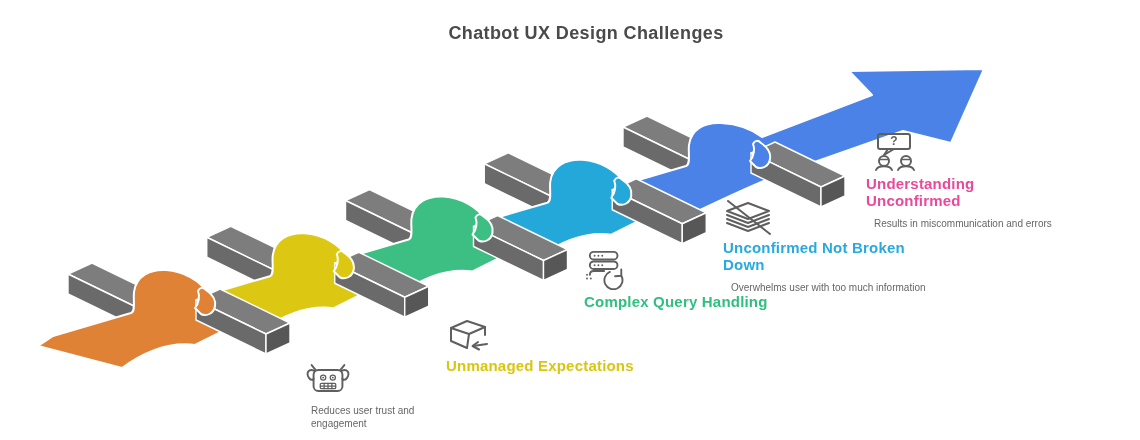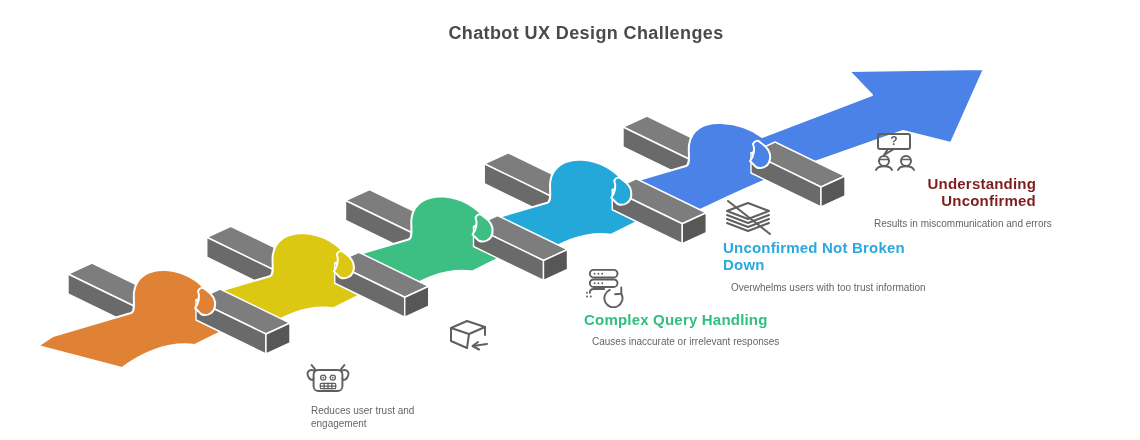--- a/index.html
+++ b/index.html
@@ -6,21 +6,21 @@
   .canvas{position:relative;width:1140px;height:440px;background:#ffffff;overflow:hidden;
           font-family:"Liberation Sans",sans-serif;}
   .title{position:absolute;top:7px;left:0;width:100%;text-align:center;margin:16px;
          font-size:18px;font-weight:700;letter-spacing:.4px;color:var(--title-color,#4a4a4a);}
   svg.diagram{position:absolute;left:0;top:0;width:1140px;height:440px;}
   .label{position:absolute;z-index:2;}
   .label h2{margin:3px 0 5px;font-size:15px;font-weight:700;line-height:1.16;letter-spacing:.2px;}
   .label p{margin:8px;font-size:10px;line-height:1.26;color:var(--desc-color,#666);}
   .i1{left:303px;top:364px;width:185px}  .i1 p{max-width:160px}
   .i2{left:446px;top:316px;width:225px}
-  .i3{left:584px;top:268px;width:215px}
+  .i3{left:584px;top:250px;width:215px}
   .i4{left:723px;top:200px;width:230px}  .i4 h2{max-width:195px}
   .i5{left:866px;top:132px;width:245px}  .i5 h2{max-width:170px} .i5 p{max-width:205px}
   .icon{display:block;margin-bottom:2px;}
   .icon .s{fill:none;stroke:var(--icon-stroke,#5f5f5f);stroke-width:2;stroke-linecap:round;stroke-linejoin:round;}
   .icon .thin{stroke-width:1.3;}
   .icon .f{fill:var(--icon-stroke,#5f5f5f);stroke:none;}
   .icon text{font-family:"Liberation Sans",sans-serif;font-weight:700;font-size:12px;}
 </style>
 </head>
 <body>
@@ -120,64 +120,64 @@
   </div>
 
   <div class="label i2">
     <svg class="icon" width="44" height="38" viewBox="0 0 44 38">
       <path class="s" d="M5 12 L21 5 L39 11 L23 18 Z"></path>
       <path class="s" d="M5 12 L5 25 L21 32 L23 18"></path>
       <path class="s" d="M39 11 L39 19"></path>
       <path class="s" d="M41 28 L27 30"></path>
       <path class="s" d="M32 26 L26.5 30 L33 33.5"></path>
     </svg>
+    <h2 style="color: rgb(217, 198, 15);">Unmanaged Expectations</h2>
   </div>
 
   <div class="label i3">
     <svg class="icon" width="46" height="40" viewBox="0 0 46 42">
       <rect class="s" x="5" y="2" width="29" height="8" rx="4"></rect>
       <rect class="s" x="5" y="12" width="29" height="8" rx="4"></rect>
       <path class="s" d="M5 26 C5 24 6 22 9 22 L20 22"></path>
       <circle class="f" cx="10" cy="6" r="1"></circle>
         <circle class="f" cx="14" cy="6" r="1"></circle>
         <circle class="f" cx="18" cy="6" r="1"></circle>
       <circle class="f" cx="10" cy="16" r="1"></circle>
         <circle class="f" cx="14" cy="16" r="1"></circle>
         <circle class="f" cx="18" cy="16" r="1"></circle>
       <circle class="f" cx="2" cy="26" r="1"></circle>
         <circle class="f" cx="2" cy="30" r="1"></circle>
         <circle class="f" cx="6" cy="30" r="1"></circle>
       <path class="s" d="M38 27 A9.5 9.5 0 1 1 26 23"></path>
       <path class="s" d="M38 20.5 L38 27 L31.5 27.5"></path>
     </svg>
     <h2 style="color: rgb(47, 191, 127);">Complex Query Handling</h2>
-    <p>Causes inaccurate or irrelevant responses</p>
   </div>
 
   <div class="label i4">
     <svg class="icon" width="50" height="36" viewBox="0 0 50 36">
       <path class="s" d="M4 11 L25 3 L46 11 L25 19 Z"></path>
       <path class="s" d="M4 15 L25 23 L46 15"></path>
       <path class="s" d="M4 19 L25 27 L46 19"></path>
       <path class="s" d="M4 23 L25 31 L46 23"></path>
       <path class="s" d="M5 1 L47 34"></path>
     </svg>
     <h2 style="color: rgb(41, 169, 223);">Unconfirmed Not Broken Down</h2>
-    <p>Overwhelms users with too trust information</p>
+    <p>Overwhelms user with too much information</p>
   </div>
 
   <div class="label i5">
     <svg class="icon" width="56" height="40" viewBox="0 0 56 40">
       <rect class="s" x="12" y="2" width="32" height="15" rx="2"></rect>
       <path class="s" d="M22 17 L18 23 L28 17"></path>
       <text class="f" x="28" y="13" text-anchor="middle">?</text>
       <circle class="s" cx="18" cy="29" r="5"></circle>
       <path class="s thin" d="M13.8 27.5 L22.2 27.5"></path>
       <path class="s" d="M10 38 C12 33 24 33 26 38"></path>
       <circle class="s" cx="40" cy="29" r="5"></circle>
       <path class="s thin" d="M35.8 27.5 L44.2 27.5"></path>
       <path class="s" d="M32 38 C34 33 46 33 48 38"></path>
     </svg>
-    <h2 style="color: #7f1d1d; text-align: right;">Understanding Unconfirmed</h2>
+    <h2 style="color: #ec4899;">Understanding Unconfirmed</h2>
     <p>Results in miscommunication and errors</p>
   </div>
 
 </div>
 
 </body></html>

